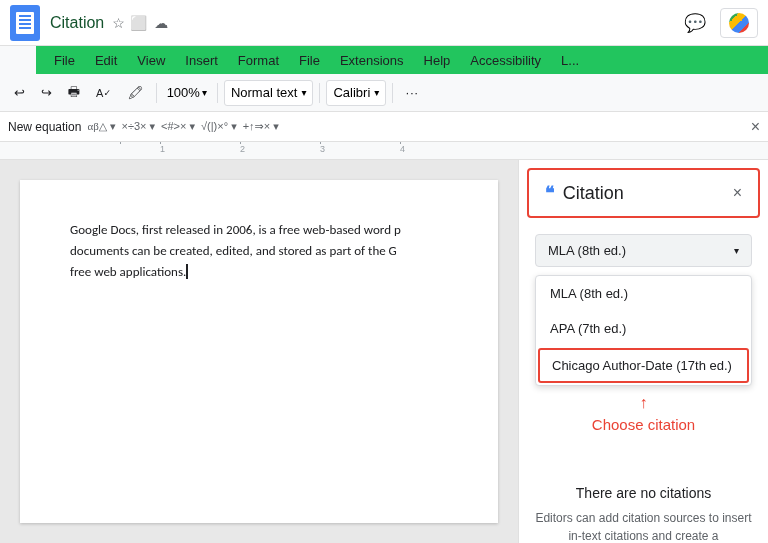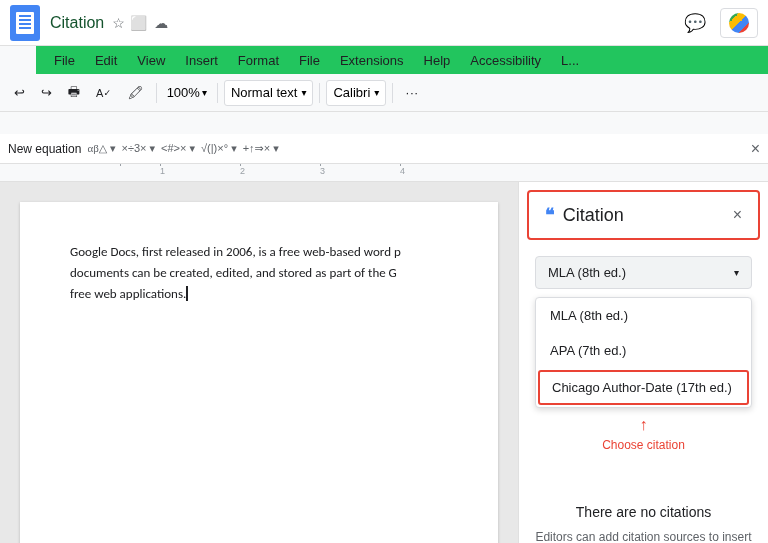--- a/index.html
+++ b/index.html
@@ -74,21 +74,21 @@
     .font-select {
       border: 1px solid #dadce0; background: white; border-radius: 3px;
       padding: 2px 6px; font-size: 13px; cursor: pointer; display: flex; align-items: center; gap: 4px;
       height: 26px;
     }
 
     
     .eq-bar {
       display: flex; align-items: center; background: #fff;
       padding: 2px 8px; border-bottom: 1px solid #e0e0e0; height: 30px; gap: 6px;
-      font-size: 12px; color: #5f6368; margin-top: 22px;
+      font-size: 12px; color: #5f6368;
     }
     .eq-bar-label { font-size: 12px; color: #202124; }
     .eq-close { margin-left: auto; cursor: pointer; color: #5f6368; font-size: 16px; }
 
     
     .ruler {
       height: 18px; background: #f8f9fa; border-bottom: 1px solid #e0e0e0;
       position: relative; overflow: hidden;
     }
     .ruler-canvas { width: 100%; height: 100%; position: relative; }
@@ -140,21 +140,21 @@
     .dropdown-option {
       padding: 10px 14px; font-size: 13px; color: #202124; cursor: pointer;
     }
     .dropdown-option.selected {
       background: #fff; border: 2px solid #ea4335; margin: 2px;
       border-radius: 3px; padding: 8px 12px;
     }
 
     
     .choose-citation-label {
-      text-align: center; color: #ea4335; font-size: 12px;
+      text-align: center; color: #ea4335; font-size: 15px;
       margin: 4px 16px 8px; cursor: pointer;
     }
     .choose-citation-arrow {
       text-align: center; color: #ea4335; font-size: 16px;
     }
 
     
     .no-citations {
       padding: 24px 16px; text-align: center; margin-top: 20px;
     }

